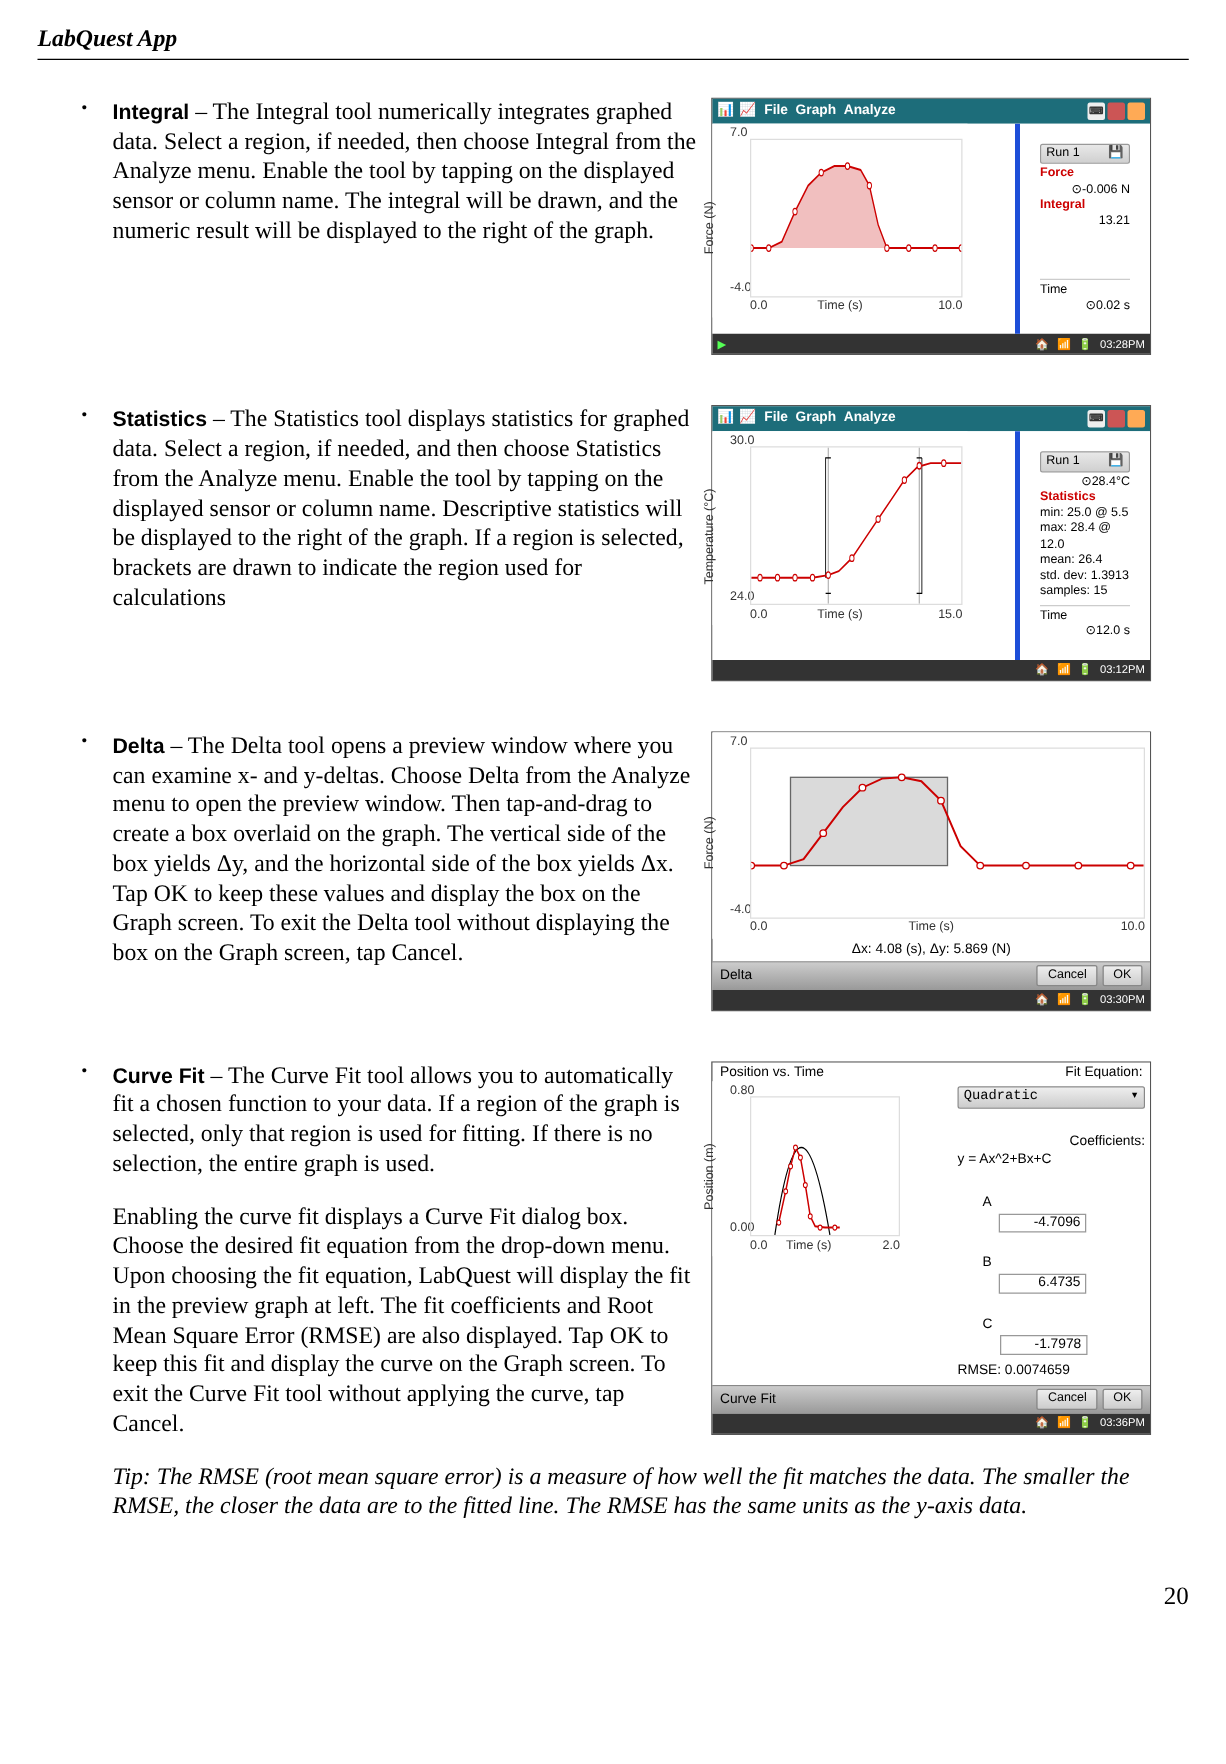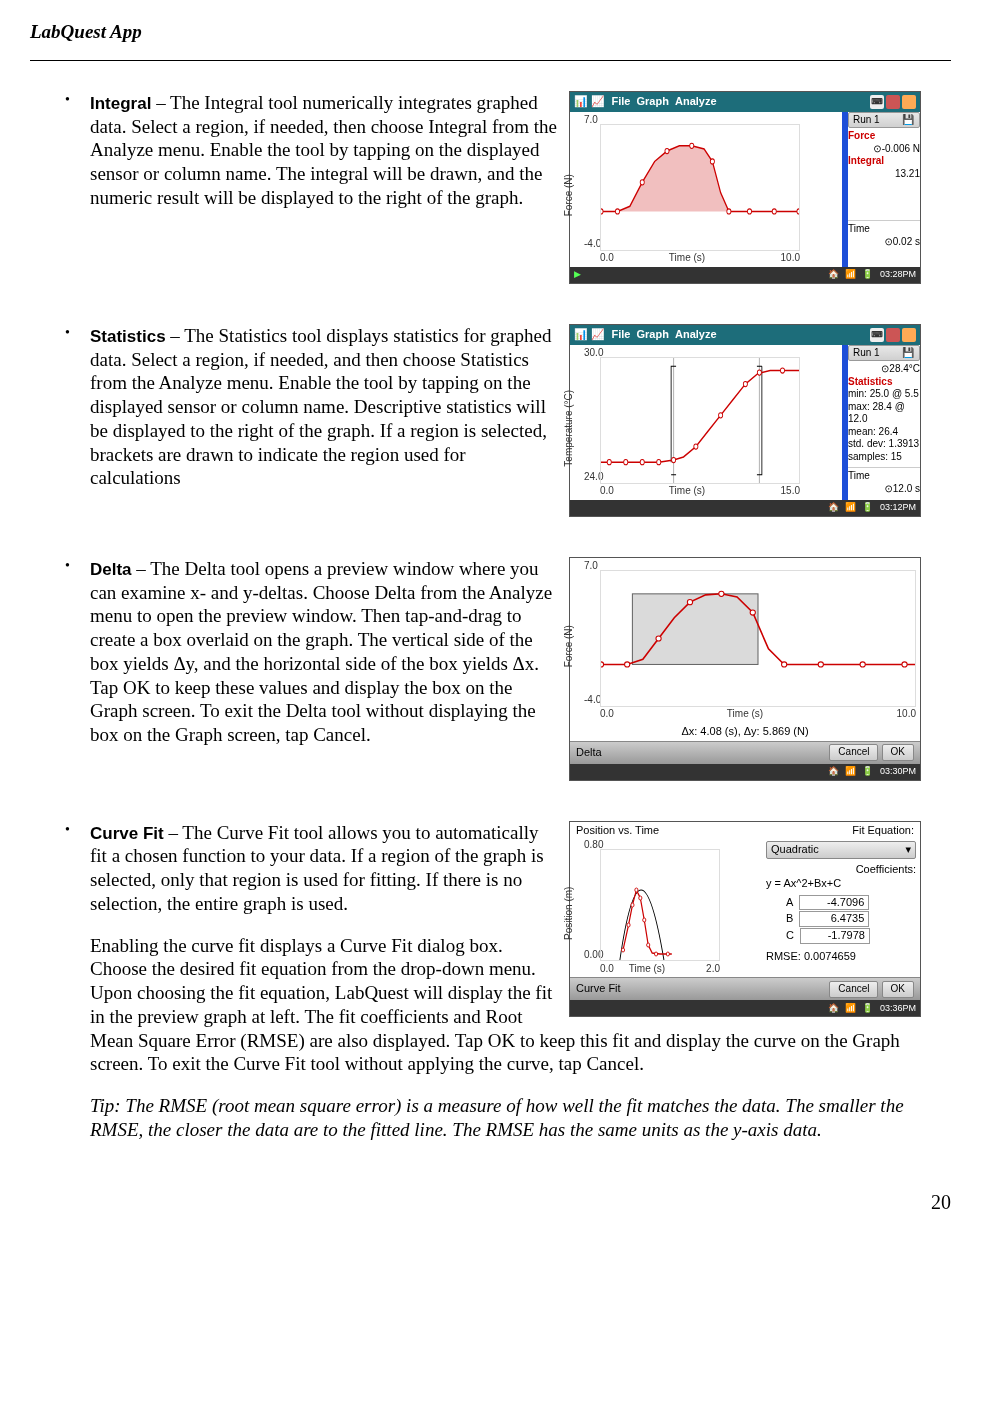--- a/index.html
+++ b/index.html
@@ -10,21 +10,21 @@
     width: 981px;
     box-sizing: border-box;
     color: #000;
     line-height: 1.25;
   }
   .header {
     font-style: italic;
     font-weight: bold;
     font-size: 19px;
     border-bottom: 1.5px solid #000;
-    padding-bottom: 16px;
+    padding-bottom: 3px;
     margin-bottom: 30px;
   }
   .content {
     padding: 0 30px;
   }
   .section {
     margin-bottom: 30px;
     overflow: hidden;
   }
   .section::after { content: ""; display: block; clear: both; }
@@ -82,23 +82,23 @@
     color: #333;
     white-space: nowrap;
   }
   .plot .ymax { position: absolute; left: 14px; top: 2px; font-size: 10px; color: #333; }
   .plot .ymin { position: absolute; left: 14px; bottom: 16px; font-size: 10px; color: #333; }
   .plot .xmin { position: absolute; left: 30px; bottom: 2px; font-size: 10px; color: #333; }
   .plot .xmax { position: absolute; right: 4px; bottom: 2px; font-size: 10px; color: #333; }
   .plot .xlabel { position: absolute; left: 50%; transform: translateX(-50%); bottom: 2px; font-size: 10px; color: #333; }
   .sidepanel {
     width: 72px;
-    border-left: 6px solid #1d4ed8;
+    border-left: 4px solid #1d4ed8;
     font-size: 10px;
-    padding: 0;
+    padding: 16px;
   }
   .runbox {
     background: linear-gradient(#e8e8e8, #d0d0d0);
     border: 1px solid #999;
     border-radius: 2px;
     padding: 1px 4px;
     font-size: 10px;
     display: flex;
     align-items: center;
     justify-content: space-between;
@@ -135,22 +135,22 @@
   .small-icon.b2 { background: #fa5; }
   .small-icon.b3 { background: #eee; color:#333; font-size:8px; text-align:center; line-height:14px; }
   .textcol { }
   .bodytext p { margin: 0 0 18px 0; }
   .cf-right {
     width: 150px;
     font-size: 11px;
     padding: 4px;
   }
   .cf-right .coef { display: flex; gap: 6px; margin: 1px 0 1px 20px; align-items: center; }
-  .cf-right .coef .box { background: #fff; border: 1px solid #999; padding: 0 4px; width: 60px; text-align: right; }
-  .dd { background: linear-gradient(#eee,#ccc); border:1px solid #888; padding:1px 4px; display:flex; justify-content:space-between; align-items:center; font-size:11px; border-radius:2px; }
+  .cf-right .coef .box { background: #fff; border: 1px solid #999; padding: 0 4px; width: 60px; text-align: right; margin-top: 32px; }
+  .dd { background: linear-gradient(#eee,#ccc); border:1px solid #888; padding:1px 4px; display:flex; justify-content:space-between; align-items:center; font-size:11px; border-radius:2px;font-family:Liberation Mono, monospace; }
 </style>
 </head>
 <body>
 
 <div class="header">LabQuest App</div>
 
 <div class="content">
 <ul class="bl">
 
 <li class="section">
@@ -384,21 +384,21 @@
                       <circle cx="85" cy="104" r="2"></circle>
               </g>
             </svg>
           </div>
         </div>
         <div class="cf-right">
           <div class="dd">
                   <span>Quadratic</span>
                   <span>▾</span>
                 </div>
-          <div style="text-align:right;margin-top:4px">Coefficients:</div>
+          <div style="text-align:right;margin-top:20px">Coefficients:</div>
           <div style="margin-bottom:4px">y = Ax^2+Bx+C</div>
           <div class="coef">
                   <span>A</span>
                   <span class="box">-4.7096</span>
                 </div>
           <div class="coef">
                   <span>B</span>
                   <span class="box">6.4735</span>
                 </div>
           <div class="coef">

